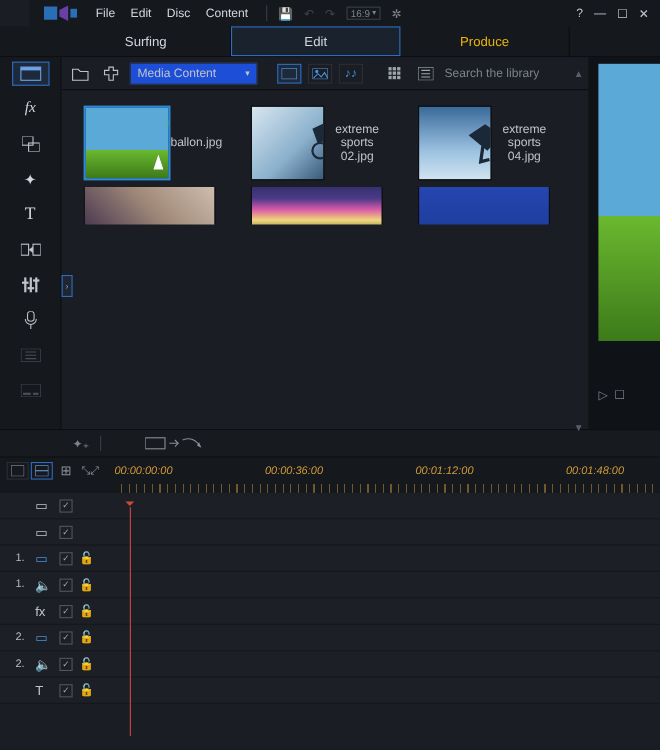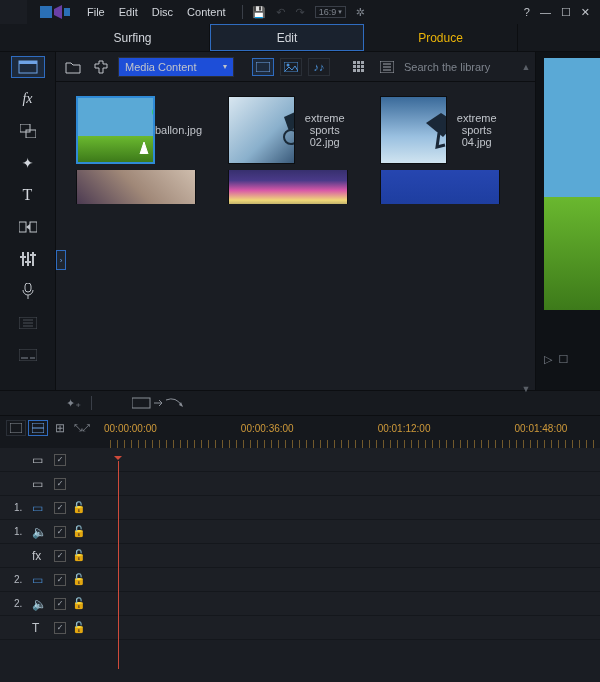--- a/index.html
+++ b/index.html
@@ -164,21 +164,21 @@
     }
     .tipbar .sep{width:1px;height:14px;background:#3a3f48;}
     .tipbar .ic{color:#7d838c;}
     
     .timeline-hdr {
       height:24px;display:flex;align-items:center;background:#15181d;
     }
     .timeline-hdr .tl-btns{display:flex;gap:2px;padding-left:6px;align-items:center;}
     .tl-btn{width:20px;height:16px;border:1px solid #2a2f37;display:flex;align-items:center;justify-content:center;cursor:pointer;font-size:10px;color:#8a8f97;}
     .tl-btn.active{border-color:#2f6cc0;}
-    .ruler{flex:1;display:flex;padding-left:12px;gap:84px;color:#cf9a3a;font-size:10px;align-items:center;}
+    .ruler{flex:1;display:flex;padding-left:12px;gap:84px;color:#cf9a3a;font-size:10px;align-items:center;font-style:italic;}
     .tracks{background:#1c1f25;}
     .track{
       height:24px;display:flex;align-items:center;border-bottom:1px solid #14171c;
     }
     .track .lab{width:110px;display:flex;align-items:center;gap:6px;padding-left:14px;color:#a8adb5;}
     .track .lab .num{width:12px;font-size:10px;color:#b8bdc5;}
     .track .lab .ico{width:16px;font-size:12px;color:#4a8fd6;}
     .track .lab .ico.w{color:#c0c4ca;}
     .track .lab .chk{width:12px;height:12px;border:1px solid #555;display:flex;align-items:center;justify-content:center;font-size:8px;}
     .track .lab .lock{color:#6b7078;font-size:11px;}

